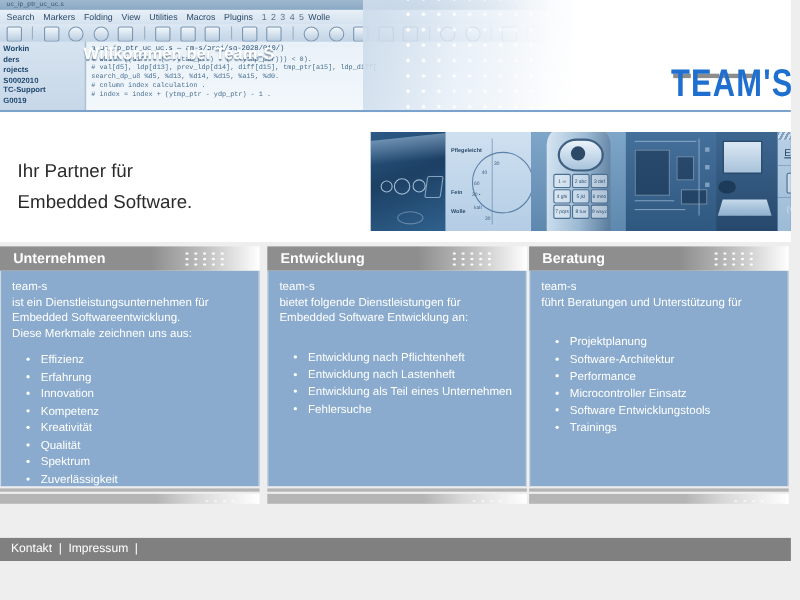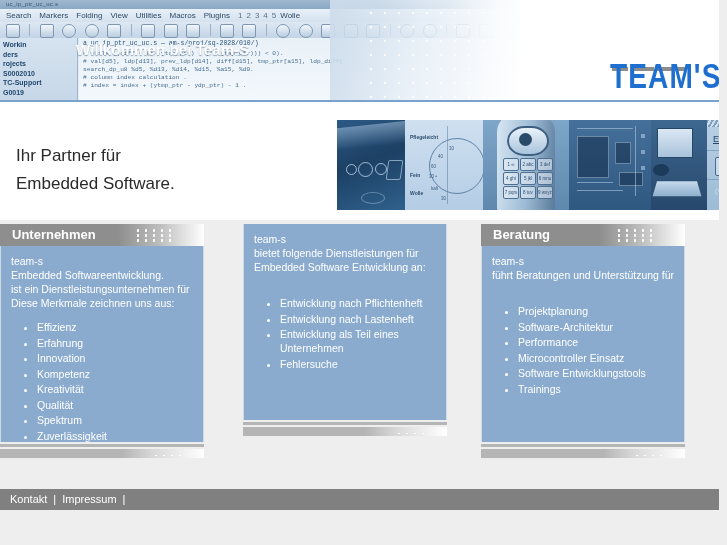--- a/index.html
+++ b/index.html
@@ -188,21 +188,21 @@
   .hi-ide .menu u { text-decoration: underline; }
   .hi-ide .row { position:absolute; left:0; right:0; top:30px; height:28px;
     border-top:1px solid rgba(90,130,170,.5); border-bottom:1px solid rgba(90,130,170,.5); }
   .hi-ide .tico { position:absolute; top:6px; width:15px; height:17px;
     border:1px solid #46698d; background:rgba(235,243,250,.5); border-radius:2px;}
   .hi-ide .global { position:absolute; left:8px; top:66px; font-size:8px; color:rgba(235,243,250,.55); }
   
   .cols {
     position: absolute; left: 0; top: 224px; width: 719px; height: 240px;
   }
-  .col { position: absolute; top: 0; width: 204px; }
+  .col { position: absolute; top: 0; width: 236px; }
   .col.c1 { left: 0; }
   .col.c2 { left: 243px; }
   .col.c3 { left: 481px; }
   .col-head {
     position: relative; height: 22px;
     background: linear-gradient(90deg,#8e8e8e 0%, #8e8e8e 58%, #bdbdbd 78%, #ffffff 100%);
     color: #ffffff; font-size: 13px; font-weight: bold;
     line-height: 22px; padding-left: 12px; box-sizing: border-box;
     overflow: hidden;
   }
@@ -424,42 +424,46 @@
   <div class="cols">
 
     <div class="col c1">
       <div class="col-head">
         <span>Unternehmen</span>
         <span class="hdots"></span>
       </div>
       <div class="col-body">
         <div class="intro">
           <div>team-s</div>
+          <div>ist ein Dienstleistungsunternehmen für</div>
           <div>Embedded Softwareentwicklung.</div>
-          <div>ist ein Dienstleistungsunternehmen für</div>
           <div>Diese Merkmale zeichnen uns aus:</div>
         </div>
         <ul>
           <li>Effizienz</li>
           <li>Erfahrung</li>
           <li>Innovation</li>
           <li>Kompetenz</li>
           <li>Kreativität</li>
           <li>Qualität</li>
           <li>Spektrum</li>
           <li>Zuverlässigkeit</li>
         </ul>
       </div>
       <div class="col-rule"></div>
       <div class="col-foot">
         <span class="fdots"></span>
       </div>
     </div>
 
     <div class="col c2">
+      <div class="col-head">
+        <span>Entwicklung</span>
+        <span class="hdots"></span>
+      </div>
       <div class="col-body">
         <div class="intro">
           <div>team-s</div>
           <div>bietet folgende Dienstleistungen für</div>
           <div>Embedded Software Entwicklung an:</div>
         </div>
         <ul style="margin-top:22px;">
           <li>Entwicklung nach Pflichtenheft</li>
           <li>Entwicklung nach Lastenheft</li>
           <li>Entwicklung als Teil eines Unternehmen</li>

